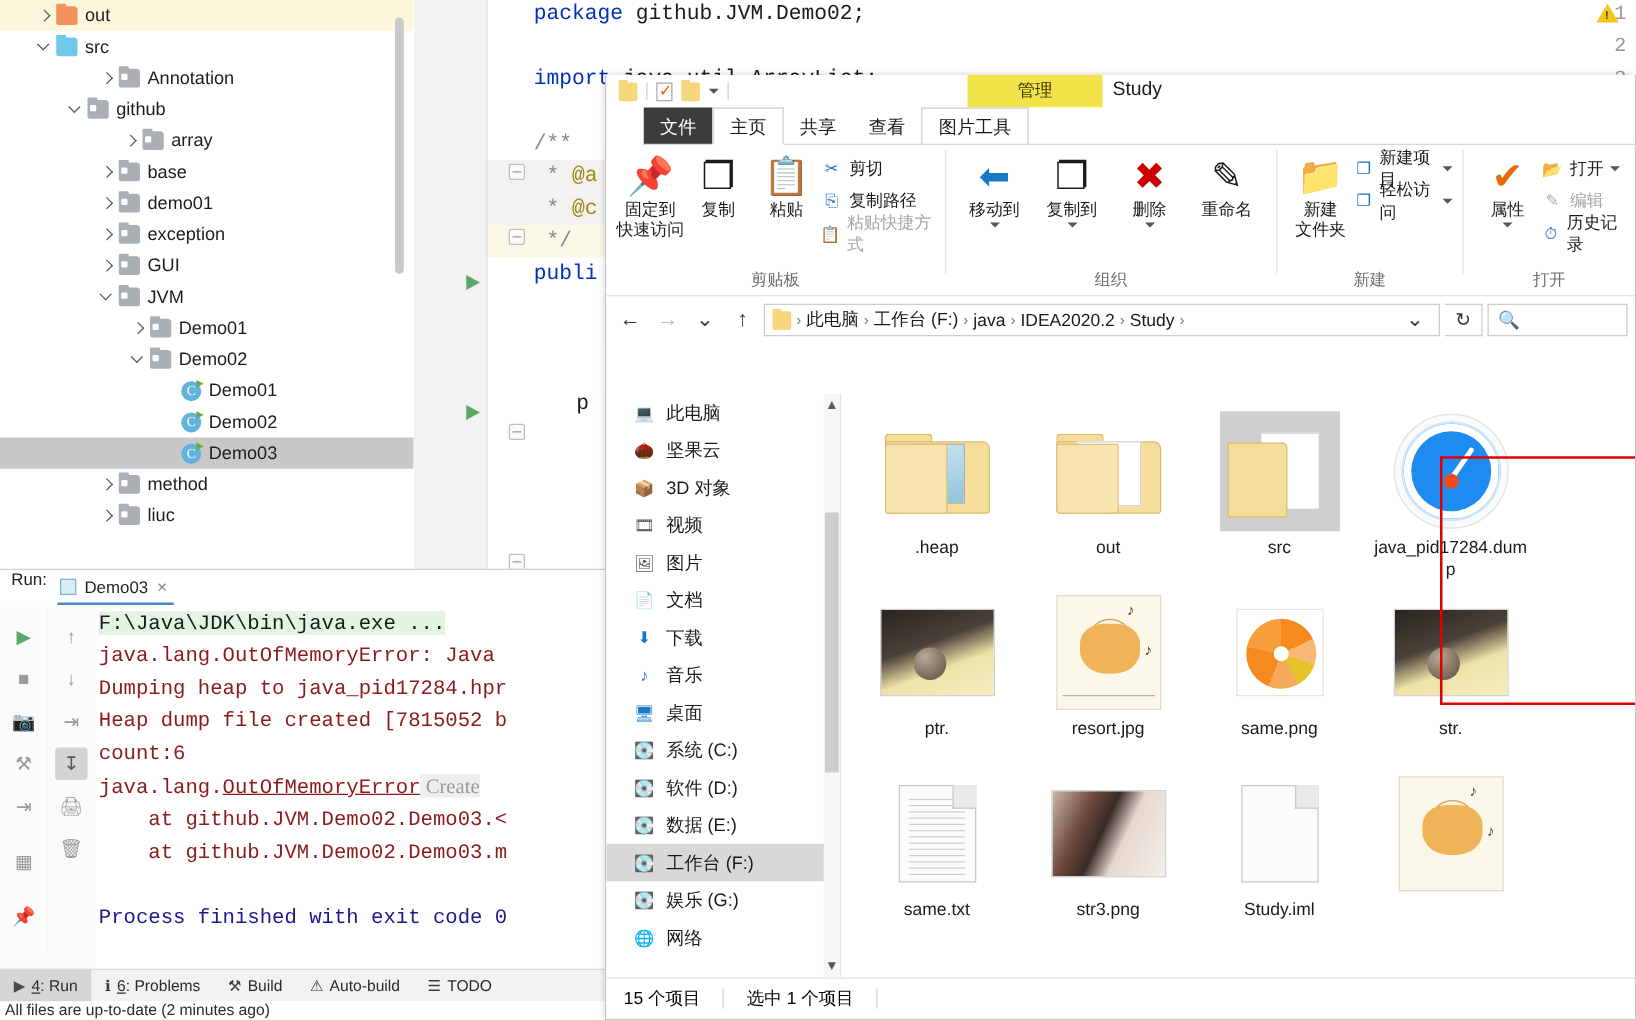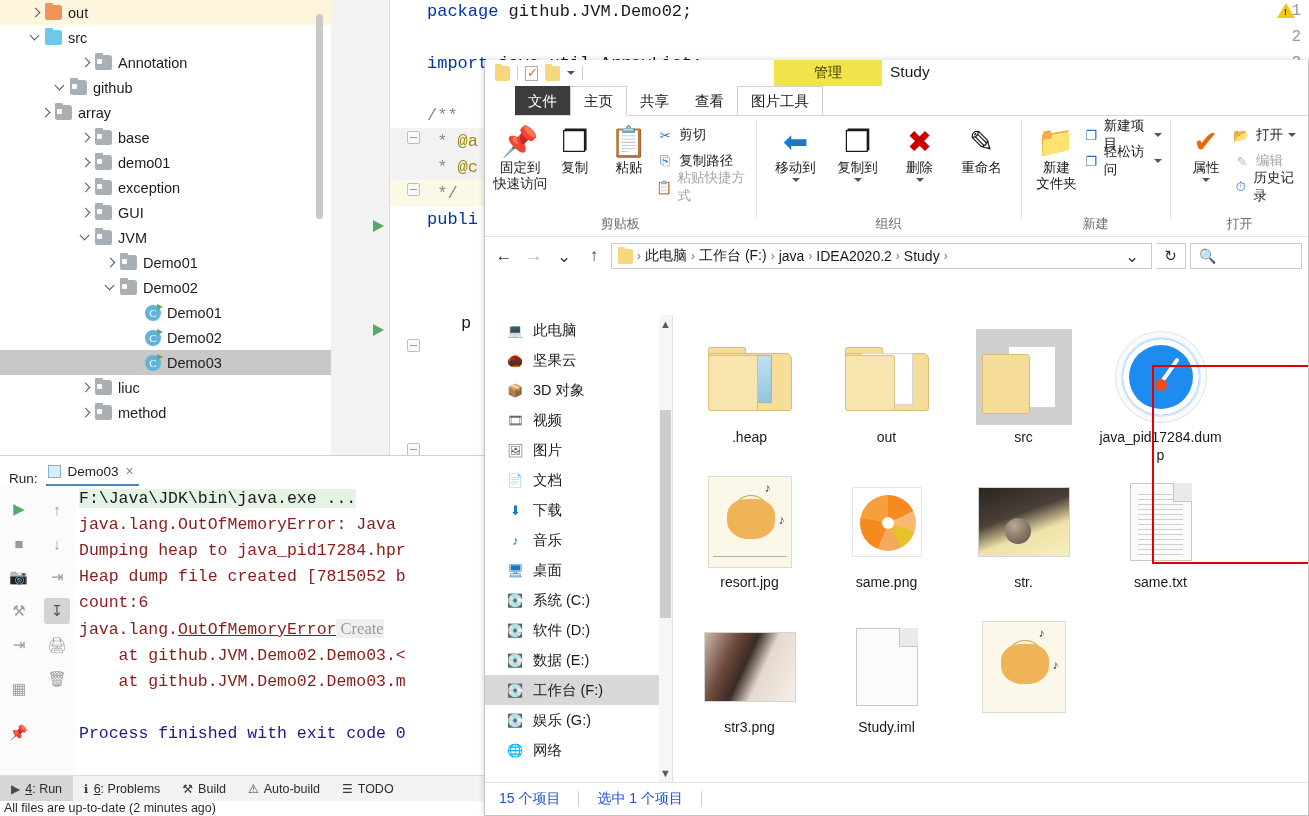--- a/index.html
+++ b/index.html
@@ -71,21 +71,21 @@
   .fold { position:absolute; left:76px; width:13px;height:13px; border:1px solid #bfbfbf; border-radius:2px; background:#fafafa;}
   .fold::after{ content:""; position:absolute; left:2px; top:5px; width:7px;height:1px; background:#9a9a9a;}
   .hl-row { position:absolute; left:59px; right:0; height:26px; background:#fcf8e6;}
   .hl-row2 { position:absolute; left:59px; right:0; height:26px; background:#f2f2f2;}
   #warn-tri { position:absolute; right:14px; top:3px; width:0;height:0;
      border-left:9px solid transparent;border-right:9px solid transparent;border-bottom:15px solid #f5c518;}
   #warn-tri::after{ content:"!"; position:absolute; left:-2px; top:4px; font-size:9px; color:#4a3c00; font-weight:bold;}
 
   
   #run-panel { position:absolute; left:0; top:455px; width:484px; height:320px; background:#ffffff; border-top:1px solid #d0d0d0;}
-  #run-head { height:30px; display:flex; align-items:flex-end; gap:8px; padding-left:9px; font-size:13.5px; color:#1f1f1f;}
+  #run-head { height:30px; display:flex; align-items:flex-start; gap:8px; padding-left:9px; font-size:13.5px; color:#1f1f1f;}
   #run-tab { display:flex; align-items:center; gap:7px; padding:0 5px 0 2px; height:28px; border-bottom:2px solid #4a88c7;}
   .tab-sq { width:13px;height:13px; border:1.6px solid #7fb3d5; background:#d9ecf7;}
   .xclose { color:#888; font-size:14px; }
   #run-left-bar { position:absolute; left:0; top:30px; width:38px; bottom:0; background:#fbfbfb;}
   #run-left-bar2 { position:absolute; left:38px; top:30px; width:1px; bottom:12px; background:#e2e2e2;}
   #run-left-bar3 { position:absolute; left:38px; top:30px; width:38px; bottom:0; background:#fbfbfb;}
   .tbtn { position:absolute; width:26px; height:26px; display:flex;align-items:center;justify-content:center; color:#9a9a9a; font-size:15px;}
   .tbtn.sel { background:#d4d4d4; border-radius:3px; color:#555;}
   #console {
     position:absolute; left:79px; top:30px; right:0; bottom:12px;
@@ -160,21 +160,21 @@
 
   #filepane { flex:1; position:absolute; left:188px; right:0; top:0; bottom:0; padding:6px 0 0 8px; background:#fff; }
   .fgrid { display:flex; flex-wrap:wrap; }
   .fitem { width:137px; height:145px; display:flex; flex-direction:column; align-items:center; padding-top:8px;}
   .fthumb { width:96px; height:96px; display:flex; align-items:center; justify-content:center; position:relative;}
   .fname { margin-top:3px; font-size:14px; color:#1a1a1a; text-align:center; line-height:18px; max-width:128px; word-break:break-all;}
   .fitem.sel .fthumb { background:#cfcfcf;}
   #sel-rect { position:absolute; left:479px; top:50px; width:287px; height:199px; border:2px solid #e00000; pointer-events:none;}
 
   
-  #estatus { position:absolute; left:0; right:0; bottom:0; height:33px; border-top:1px solid #e2e2e2; display:flex; align-items:center; gap:4px; font-size:14px; color:#1d4ed8; background:#fff;}
+  #estatus { position:absolute; left:0; right:0; bottom:0; height:33px; border-top:1px solid #e2e2e2; display:flex; align-items:center; gap:4px; font-size:14px; color:#000000; background:#fff;}
   #estatus .s1 { padding:0 14px;}
   #estatus .sep { width:1px;height:16px;background:#cfcfcf;}
   #estatus .s2 { padding:0 14px;}
   #estatus .sep2 { width:1px;height:16px;background:#cfcfcf;}
 
   
   .gfolder { width:84px; height:68px; position:relative;}
   .gfolder .back { position:absolute; left:0; bottom:0; width:84px; height:58px; background:#f6dd9a; border:1px solid #d9bd6e; border-radius:2px 6px 3px 3px;}
   .gfolder .tab  { position:absolute; left:0; top:4px; width:38px; height:10px; background:#f6dd9a; border:1px solid #d9bd6e; border-bottom:none; border-radius:3px 3px 0 0;}
   .gfolder .paper{ position:absolute; left:16px; top:10px; width:52px; height:52px; background:#fff; border:1px solid #d5d5d5;}
@@ -225,21 +225,21 @@
         <div class="tree-row " style="padding-left: 79px;">
           <span class="arrow right"></span>
           <span class="ic folder-gray"></span>
           <span>Annotation</span>
         </div>
         <div class="tree-row " style="padding-left: 54px;">
           <span class="arrow down"></span>
           <span class="ic folder-gray"></span>
           <span>github</span>
         </div>
-        <div class="tree-row " style="padding-left: 39px;">
+        <div class="tree-row " style="padding-left: 98px;">
           <span class="arrow right"></span>
           <span class="ic folder-gray"></span>
           <span>array</span>
         </div>
         <div class="tree-row " style="padding-left: 79px;">
           <span class="arrow right"></span>
           <span class="ic folder-gray"></span>
           <span>base</span>
         </div>
         <div class="tree-row " style="padding-left: 79px;">
@@ -283,26 +283,26 @@
           <span>Demo02</span>
         </div>
         <div class="tree-row selected" style="padding-left: 129px;">
           <span class="arrow "></span>
           <span class="ic class-c">C</span>
           <span>Demo03</span>
         </div>
         <div class="tree-row " style="padding-left: 79px;">
           <span class="arrow right"></span>
           <span class="ic folder-gray"></span>
+          <span>method</span>
+        </div>
+        <div class="tree-row " style="padding-left: 79px;">
+          <span class="arrow right"></span>
+          <span class="ic folder-gray"></span>
           <span>liuc</span>
-        </div>
-        <div class="tree-row " style="padding-left: 79px;">
-          <span class="arrow right"></span>
-          <span class="ic folder-gray"></span>
-          <span>method</span>
         </div>
       </div>
     <div id="tree-scroll"></div>
   </div>
 
   <div id="editor">
     <div class="hl-row2" style="top:128px"></div>
     <div class="hl-row2" style="top:154px"></div>
     <div class="hl-row" style="top:180px"></div>
     <div id="gutter"></div>
@@ -679,20 +679,26 @@
                 <div class="ring">
                   <div class="needle"></div>
                   <div class="hub"></div>
                 </div>
               </div>
             </div>
             <div class="fname">java_pid17284.dump</div>
           </div>
           <div class="fitem">
             <div class="fthumb">
+              <div class="photo planet"></div>
+            </div>
+            <div class="fname">ptr.</div>
+          </div>
+          <div class="fitem">
+            <div class="fthumb">
               <div class="shiba">
                 <span class="note" style="left:56px;top:4px">♪</span>
                 <span class="note" style="left:70px;top:36px">♪</span>
                 <div class="face"></div>
                 <div class="body"></div>
                 <div class="ground"></div>
               </div>
             </div>
             <div class="fname">resort.jpg</div>
           </div>

